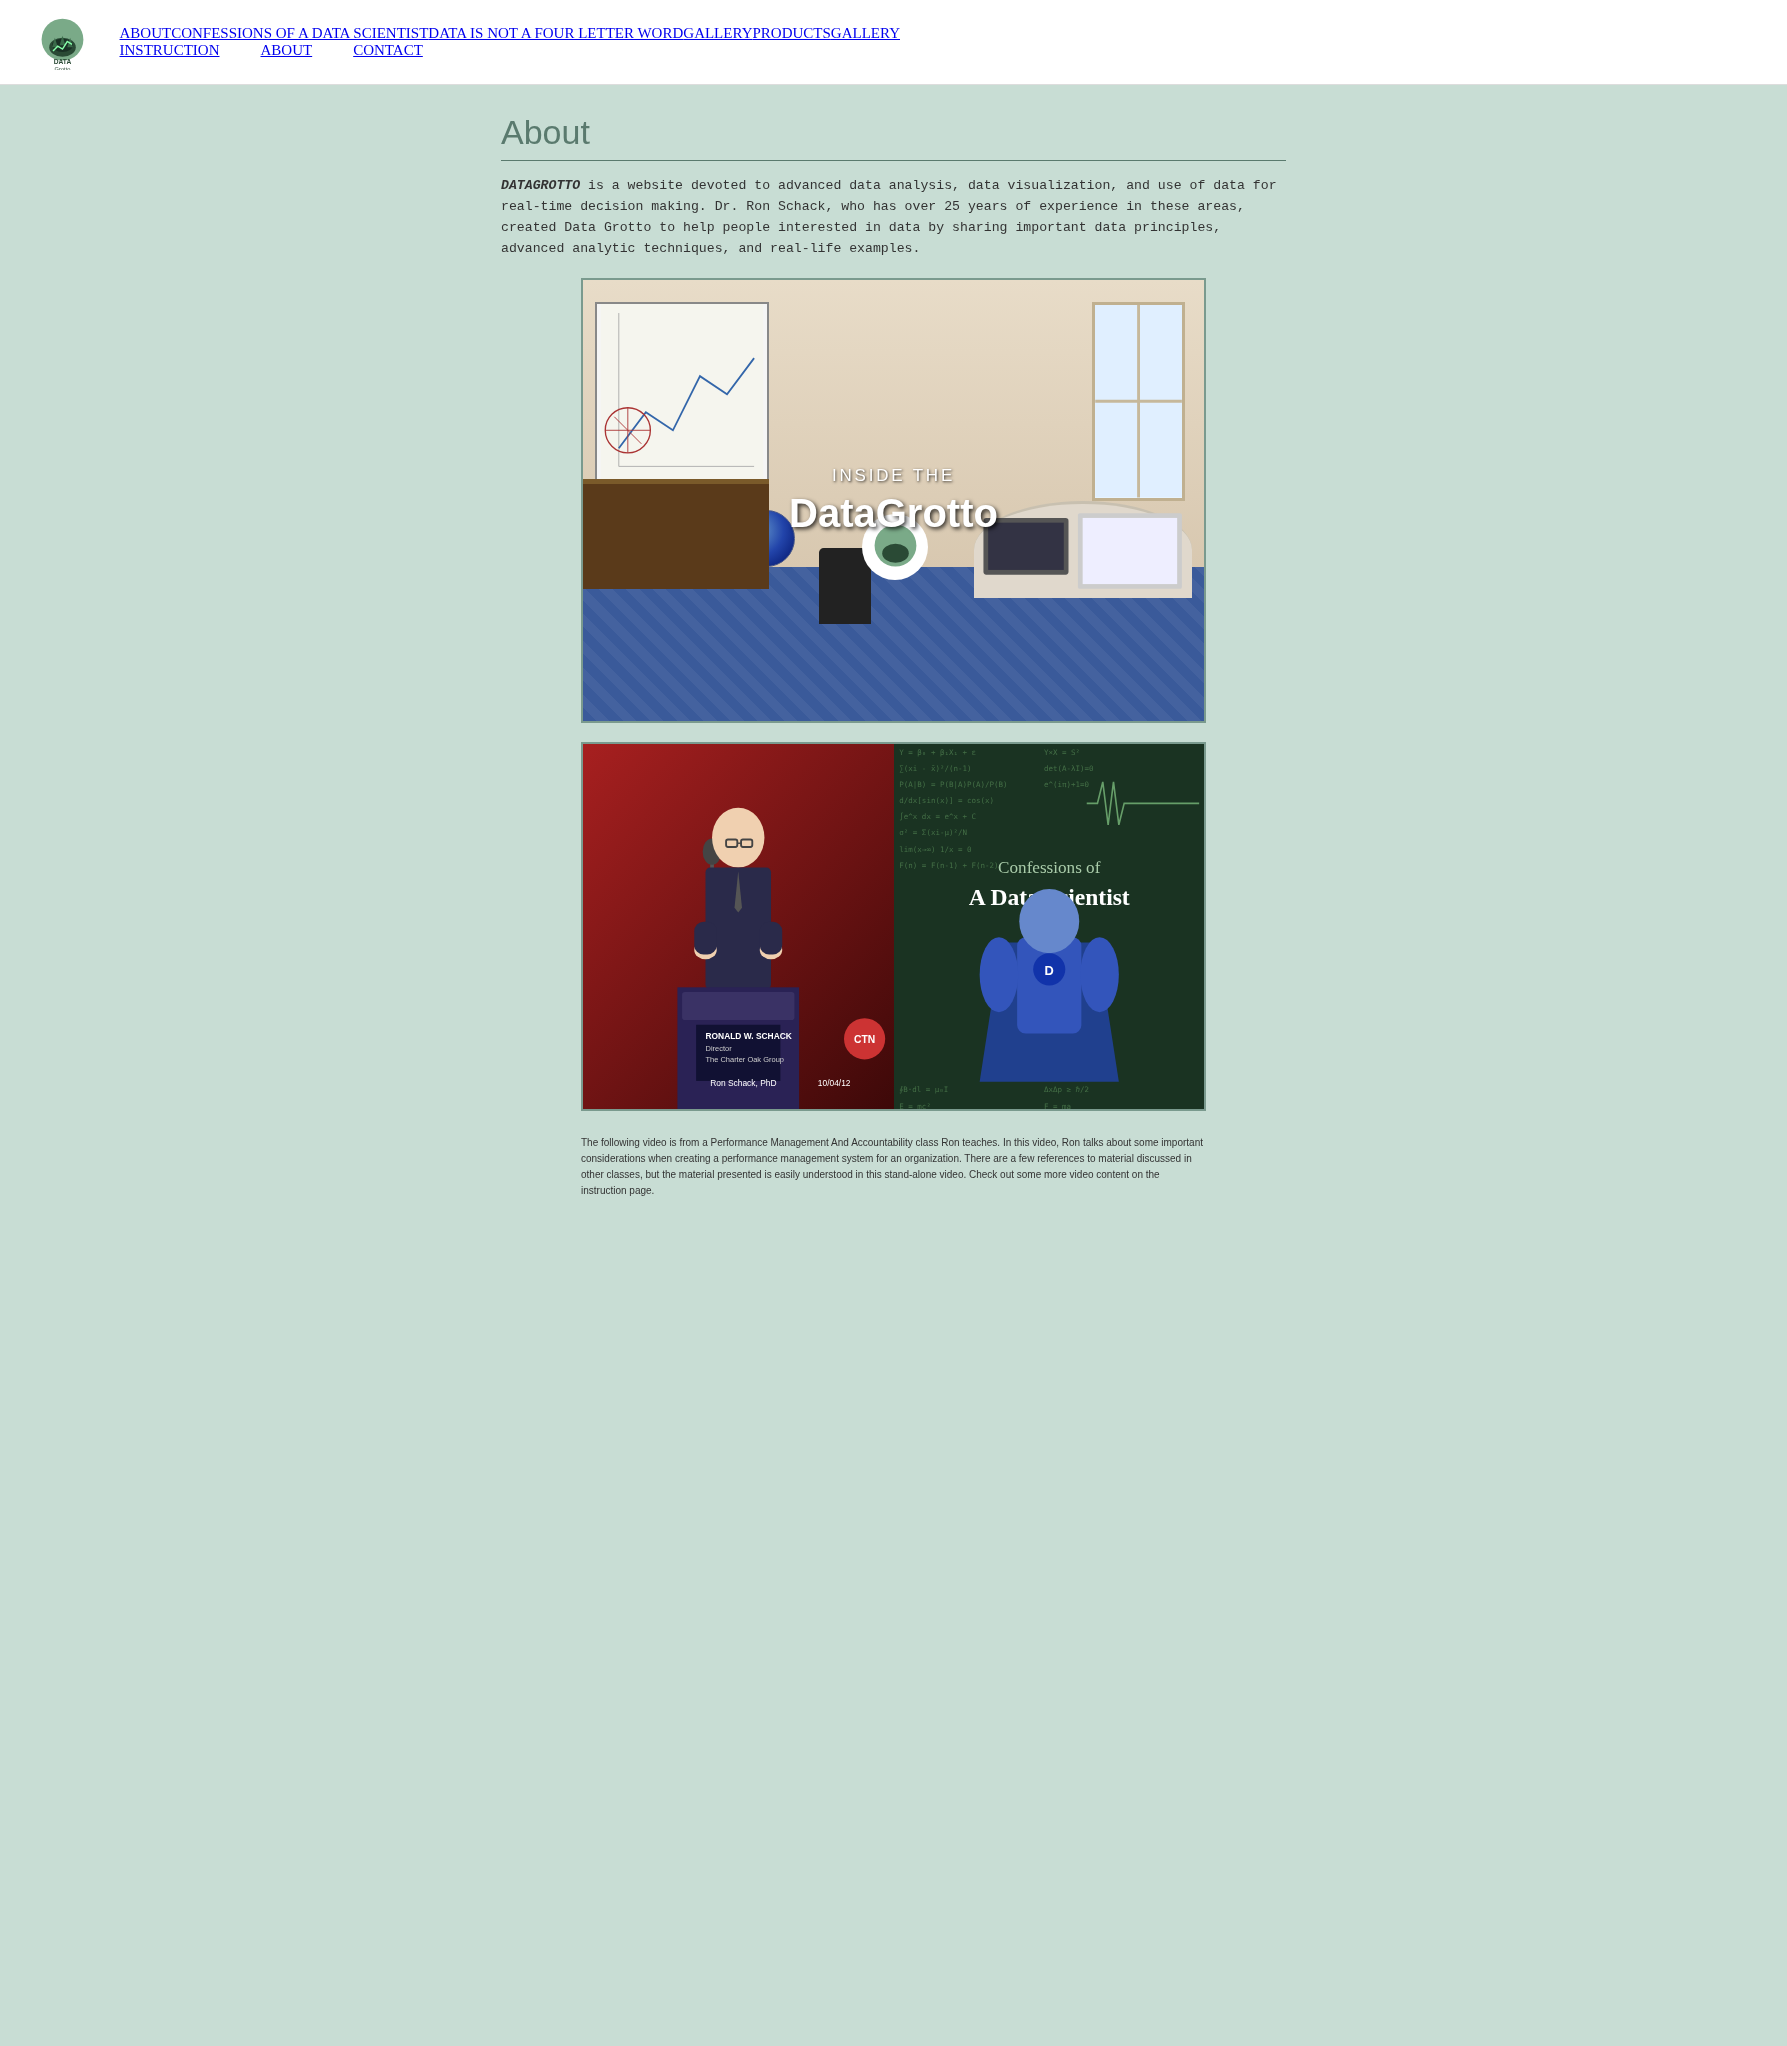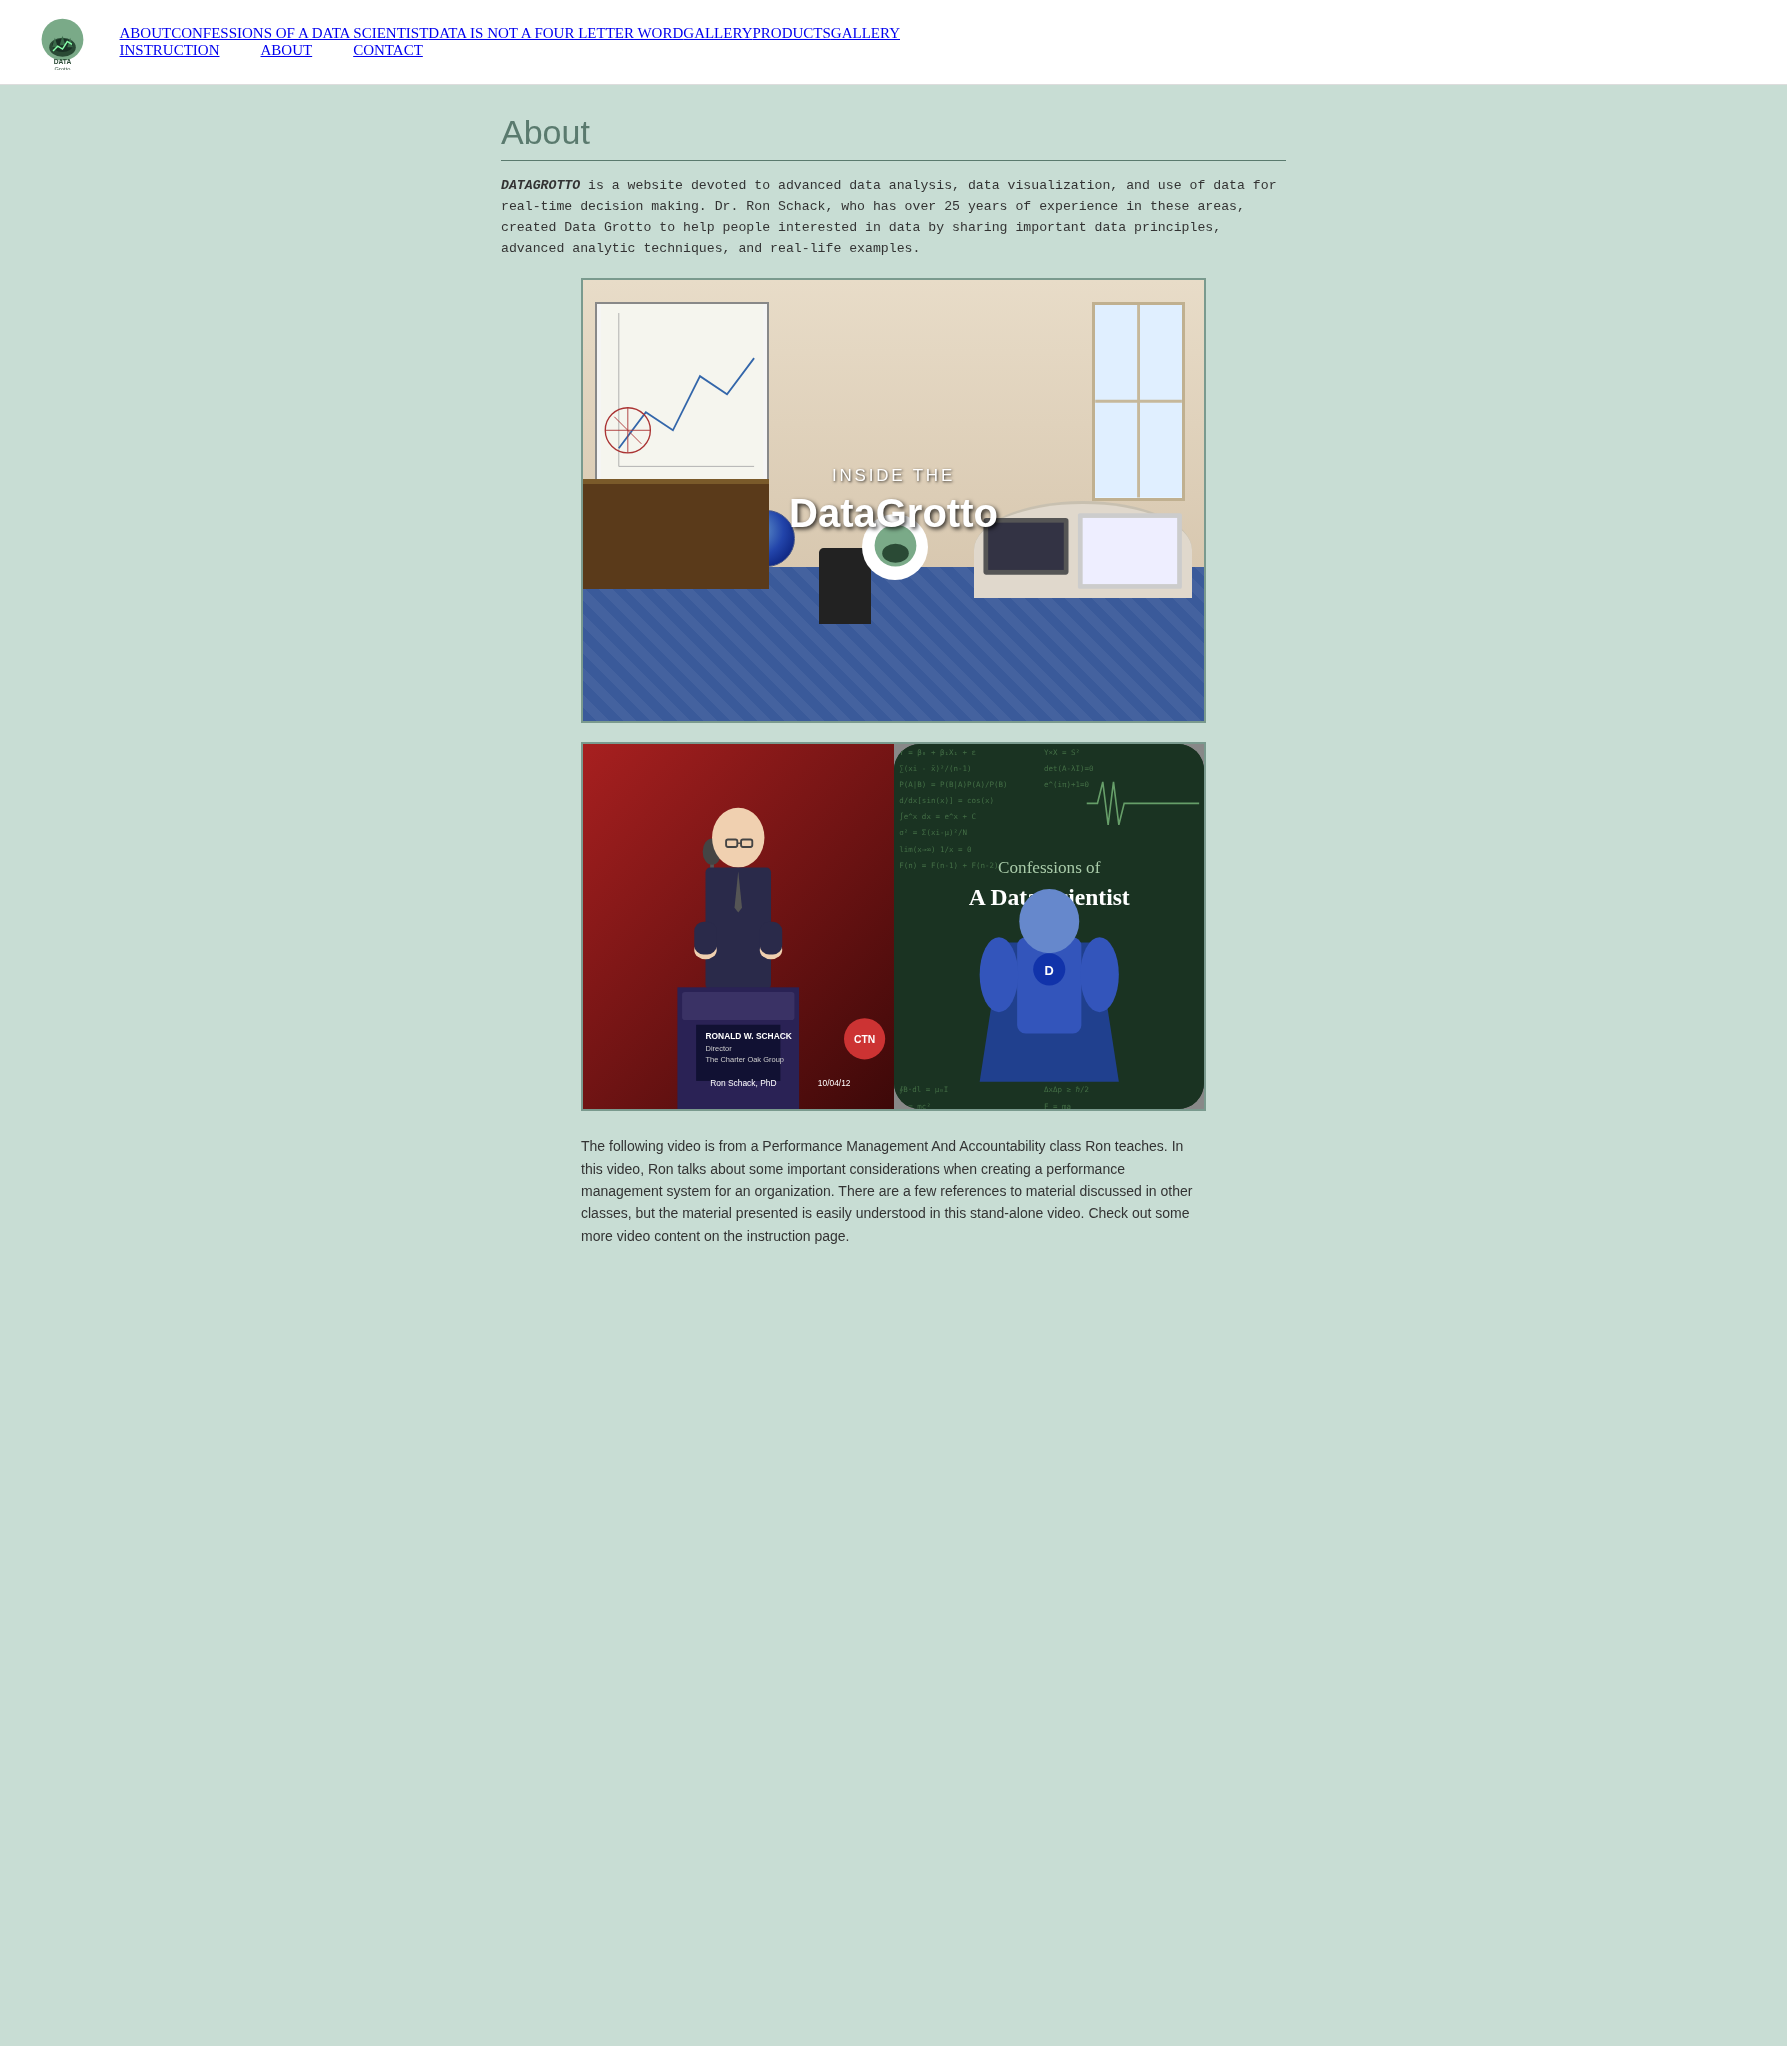--- a/index.html
+++ b/index.html
@@ -229,26 +229,25 @@
 
     .right-panel {
       width: 50%;
       height: 100%;
       background: #1a3322;
       position: relative;
       overflow: hidden;
       display: flex;
       align-items: center;
       justify-content: center;
-      border-radius: 26px;
     }
 
     .bottom-text {
       font-family: Arial, sans-serif;
-      font-size: 14px;
+      font-size: 10px;
       line-height: 1.6;
       color: #333;
       margin-top: 9.5px;
       max-width: 625px;
       margin-left: auto;
       margin-right: auto;
     }
 
     
     .nav-wrapper {

